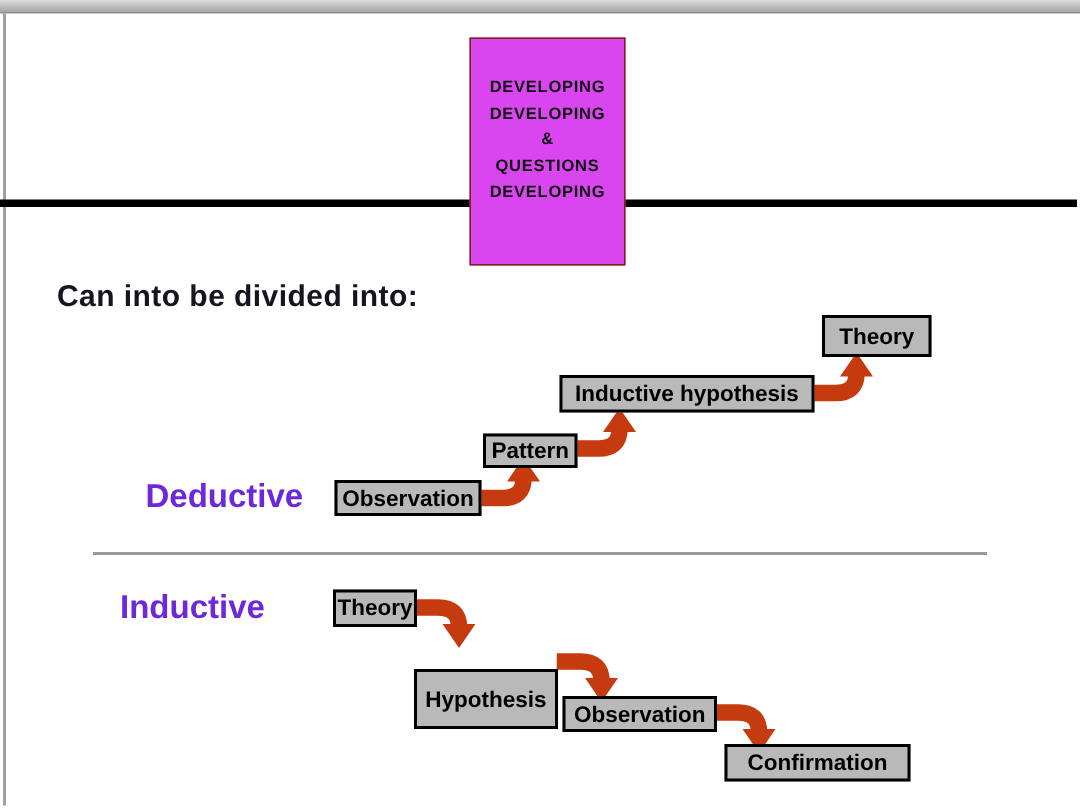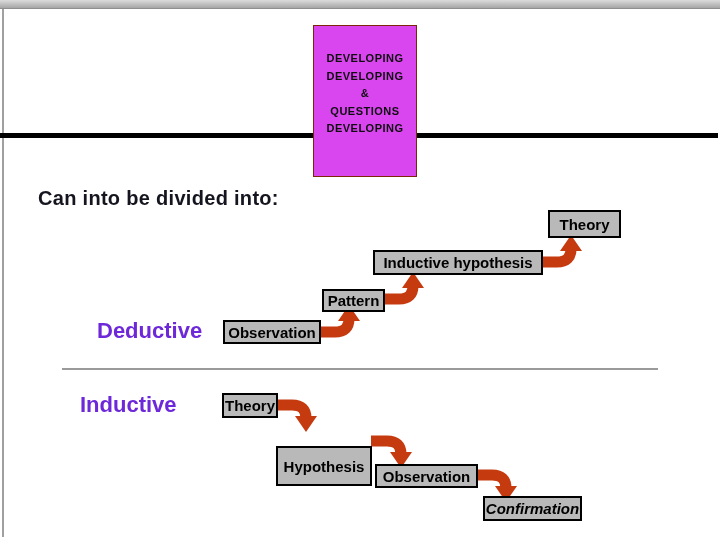--- a/index.html
+++ b/index.html
@@ -61,21 +61,21 @@
     color: #000000; font-weight: bold; font-size: 15px; white-space: nowrap;
     z-index: 3;
   }
   .ded-observation  { left: 223px; top: 320px; width: 98px;  height: 24px; }
   .ded-pattern      { left: 322px; top: 289px; width: 63px;  height: 23px; }
   .ded-tentative    { left: 373px; top: 250px; width: 170px; height: 25px; }
   .ded-theory       { left: 548px; top: 210px; width: 73px;  height: 28px; }
   .ind-theory       { left: 222px; top: 393px; width: 56px;  height: 25px; }
   .ind-hypothesis   { left: 276px; top: 428px; width: 96px;  height: 40px; margin-top: 18px; }
   .ind-observation  { left: 375px; top: 464px; width: 103px; height: 24px; }
-  .ind-confirmation { left: 483px; top: 496px; width: 99px; height: 25px; font-style: italic; }
+  .ind-confirmation { left: 483px; top: 496px; width: 124px; height: 25px; }
   .arrow { position: absolute; width: 48px; height: 44px; z-index: 2; }
   .a-ded1 { left: 319px; top: 295px; }
   .a-ded2 { left: 383px; top: 262px; }
   .a-ded3 { left: 541px; top: 225px; }
   .a-ind1 { left: 276px; top: 398px; }
   .a-ind2 { left: 371px; top: 434px; }
   .a-ind3 { left: 476px; top: 468px; }
 </style>
 </head>
 <body>

